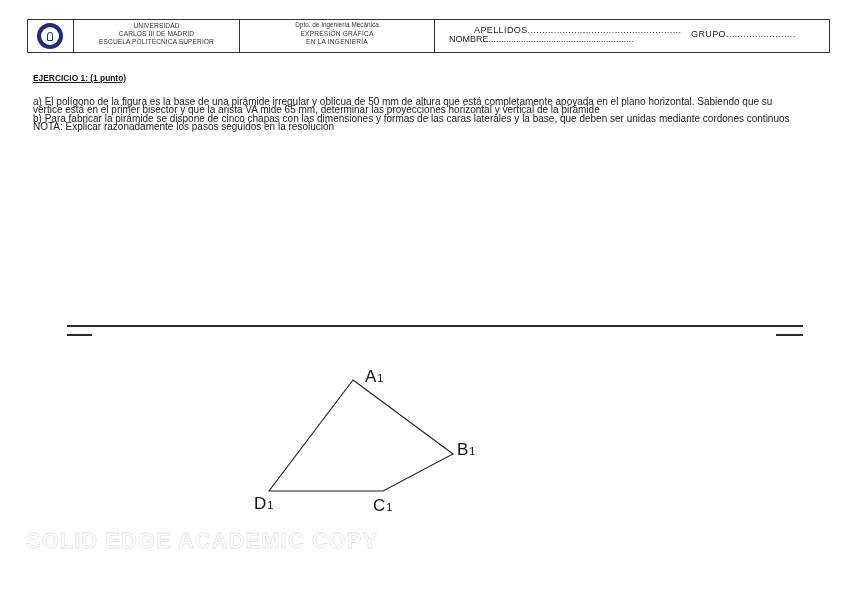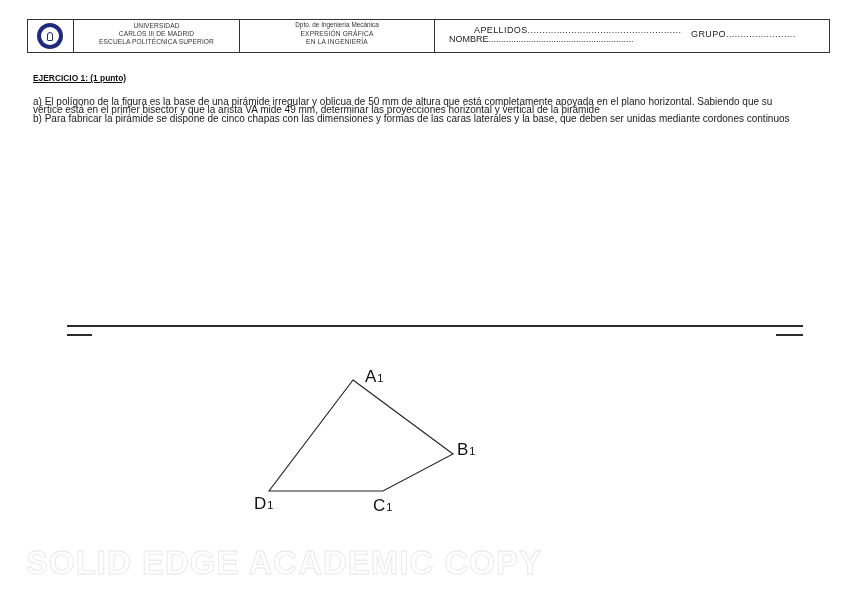--- a/index.html
+++ b/index.html
@@ -31,21 +31,21 @@
 
   
   .ej-title { left:33px; top:73px; font-size:8.4px; font-weight:bold; text-decoration:underline; color:#111; }
   .body-text { left:33px; top:98px; width:800px; font-size:10px; line-height:8.4px; color:#1a1a1a; }
   .body-text div { white-space:nowrap; }
 
   
   .rule { background:#2b2b2b; position:absolute; }
 
   
-  .wm { left:26px; top:544px; font-size:33px; font-weight:bold; color:transparent;
+  .wm { left:26px; top:528px; font-size:22px; font-weight:bold; color:transparent;
         -webkit-text-stroke:0.8px #e6e6e6; letter-spacing:1px; white-space:nowrap; }
 
   
   .vlabel { position:absolute; font-size:17px; color:#111; line-height:17px; }
   .vlabel sub { font-size:11px; vertical-align:baseline; position:relative; top:0; margin-left:1px; }
 </style>
 </head>
 <body>
 
 <div class="hdr">
@@ -69,22 +69,23 @@
   <div class="cell c-name">
     <span class="ap">APELLIDOS.....................................................</span>
     <span class="no">NOMBRE..........................................................</span>
     <span class="gr">GRUPO........................</span>
   </div>
 </div>
 
 <div class="abs ej-title">EJERCICIO 1: (1 punto)</div>
 <div class="abs body-text">
   <div>a) El polígono de la figura es la base de una pirámide irregular y oblicua de 50 mm de altura que está completamente apoyada en el plano horizontal. Sabiendo que su</div>
-  <div>vértice está en el primer bisector y que la arista VA mide 49 mm, determinar las proyecciones horizontal y vertical de la pirámide</div>
+  <div>vértice está en el primer bisector y que la arista VA mide 65 mm, determinar las proyecciones horizontal y vertical de la pirámide</div>
   <div>b) Para fabricar la pirámide se dispone de cinco chapas con las dimensiones y formas de las caras laterales y la base, que deben ser unidas mediante cordones continuos</div>
+  <div>NOTA: Explicar razonadamente los pasos seguidos en la resolución</div>
 </div>
 
 <div class="rule" style="left:67px; top:325px; width:736px; height:2px;"></div>
 <div class="rule" style="left:67px; top:334px; width:25px; height:2px;"></div>
 <div class="rule" style="left:776px; top:334px; width:27px; height:2px;"></div>
 
 <svg class="abs" style="left:0; top:0;" width="848" height="599">
   <polygon points="353,380 453,454 383,491 269,491" fill="none" stroke="#222" stroke-width="1.1"></polygon>
 </svg>
 

